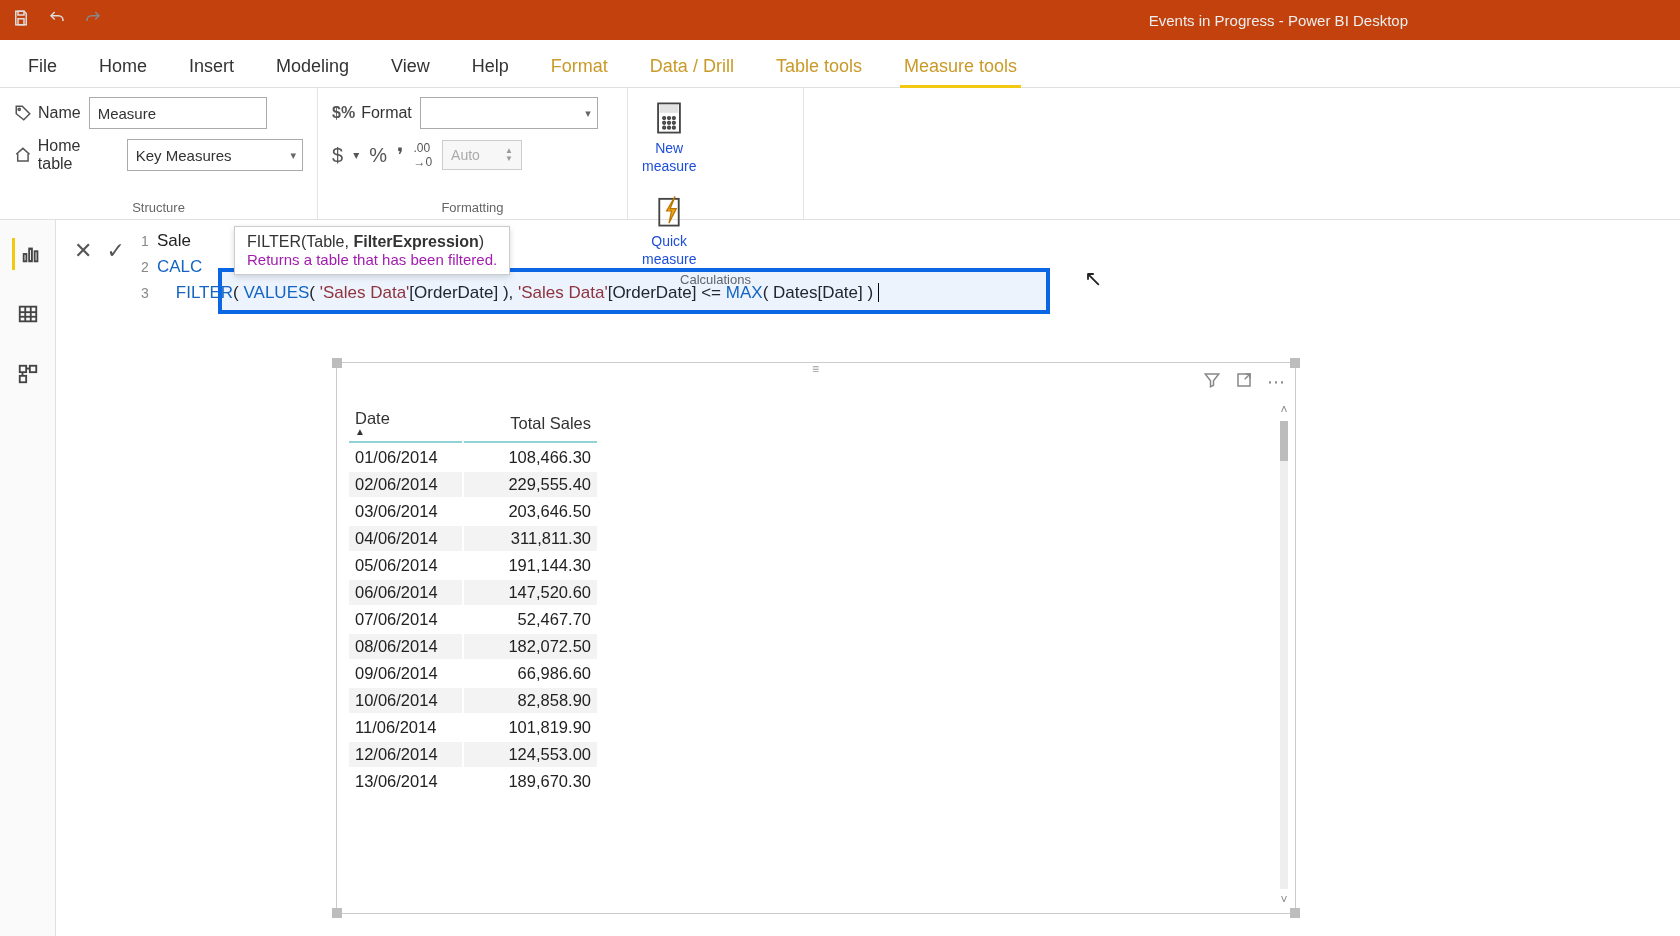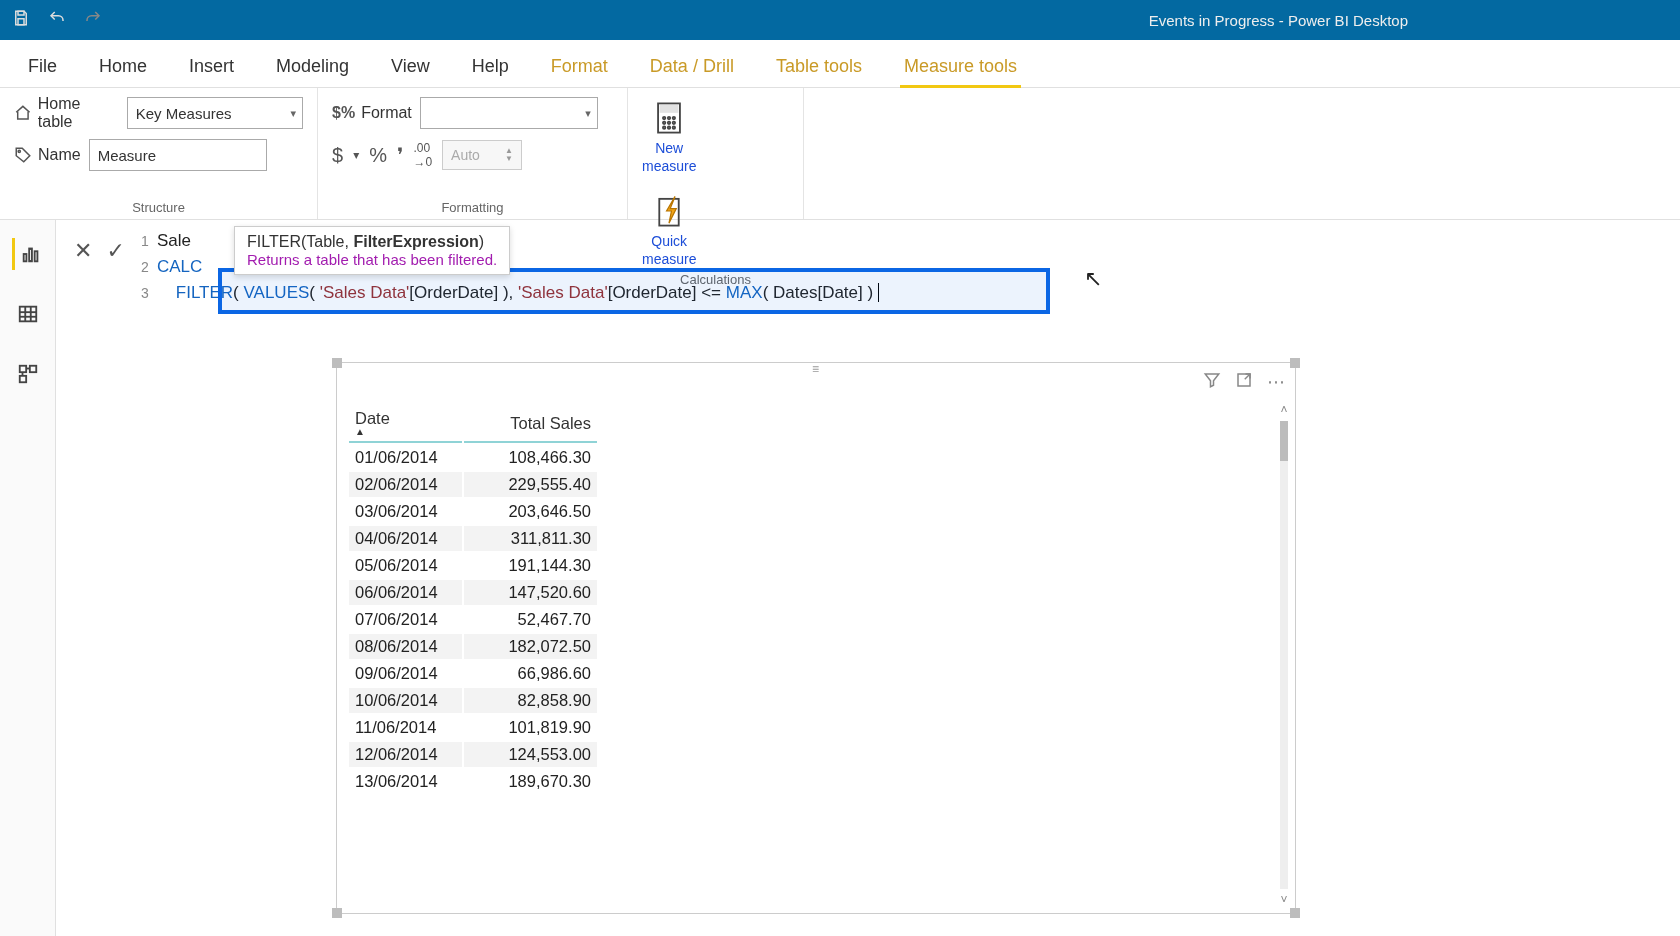--- a/index.html
+++ b/index.html
@@ -1,19 +1,19 @@
 <!DOCTYPE html>
 <html><head>
 <meta charset="utf-8">
 <style>
 * { margin: 0; padding: 0; box-sizing: border-box; font-family: "Segoe UI", Tahoma, sans-serif; }
 body { background: #fff; overflow: hidden; width: 1680px; height: 936px; }
 
 
-.titlebar { height: 40px; background: #0369a1; display: flex; align-items: center; color: #fff; padding: 0 12px; }
+.titlebar { height: 40px; background: #c2410c; display: flex; align-items: center; color: #fff; padding: 0 12px; }
 .titlebar .qat { display: flex; gap: 18px; align-items: center; }
 .titlebar .qat span { color: #ddd; font-size: 16px; }
 .titlebar .apptitle { margin-left: auto; margin-right: 260px; font-size: 15px; color: #eee; }
 
 
 .ribbon-tabs { height: 48px; display: flex; align-items: flex-end; padding: 0 24px; border-bottom: 1px solid #e0e0e0; gap: 34px; }
 .ribbon-tabs .tab { font-size: 18px; color: #333; padding: 10px 4px; cursor: pointer; position: relative; }
 .ribbon-tabs .tab.accent { color: #c99a27; }
 .ribbon-tabs .tab.active { color: #c99a27; }
 .ribbon-tabs .tab.active::after { content: ""; position: absolute; left: 0; right: 0; bottom: -1px; height: 3px; background: #f2c811; }
@@ -128,39 +128,39 @@
   <div class="tab accent active">Measure tools</div>
 </div>
 
 <div class="ribbon-body">
 
   <div class="group" style="width:318px">
     <div class="group-content">
       <div class="group-row">
         <span class="field-label">
           <svg width="18" height="18" viewBox="0 0 24 24" fill="none" stroke="#555" stroke-width="2">
+              <path d="M3 3h8l10 10-8 8L3 13z"></path>
+              <circle cx="7" cy="7" r="1.5"></circle>
+            </svg>
+          <span>Name</span>
+        </span>
+        <div class="input-like" style="width:178px">
+            <span>Measure</span>
+          </div>
+      </div>
+      <div class="group-row">
+        <span class="field-label">
+          <svg width="18" height="18" viewBox="0 0 24 24" fill="none" stroke="#555" stroke-width="2">
               <path d="M3 11l9-8 9 8"></path>
               <path d="M5 10v10h14V10"></path>
             </svg>
           <span>Home table</span>
         </span>
         <div class="input-like select-like" style="width:178px">
             <span>Key Measures</span>
-          </div>
-      </div>
-      <div class="group-row">
-        <span class="field-label">
-          <svg width="18" height="18" viewBox="0 0 24 24" fill="none" stroke="#555" stroke-width="2">
-              <path d="M3 3h8l10 10-8 8L3 13z"></path>
-              <circle cx="7" cy="7" r="1.5"></circle>
-            </svg>
-          <span>Name</span>
-        </span>
-        <div class="input-like" style="width:178px">
-            <span>Measure</span>
           </div>
       </div>
     </div>
     <div class="group-label">Structure</div>
   </div>
 
   <div class="group" style="width:310px">
     <div class="group-content">
       <div class="group-row">
         <span class="field-label">

